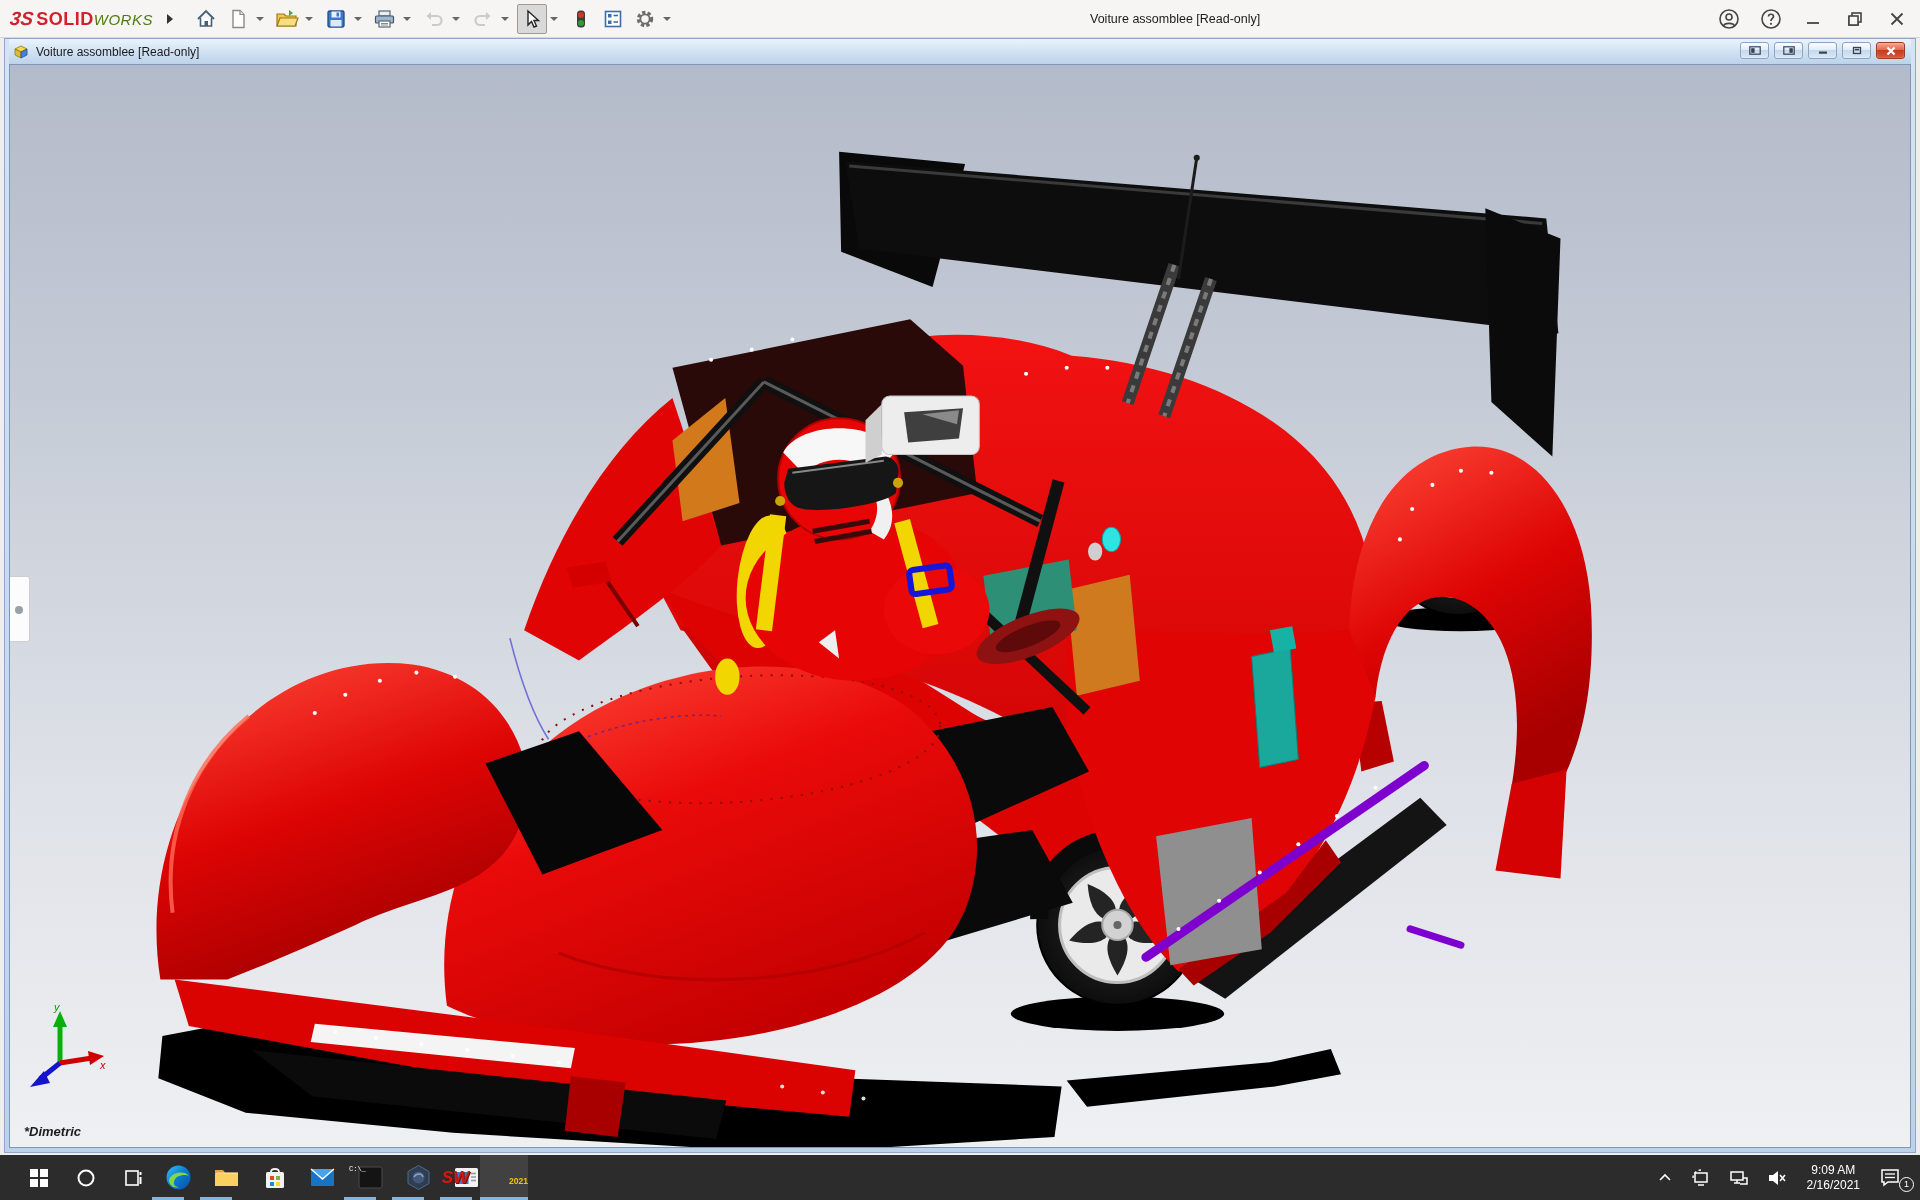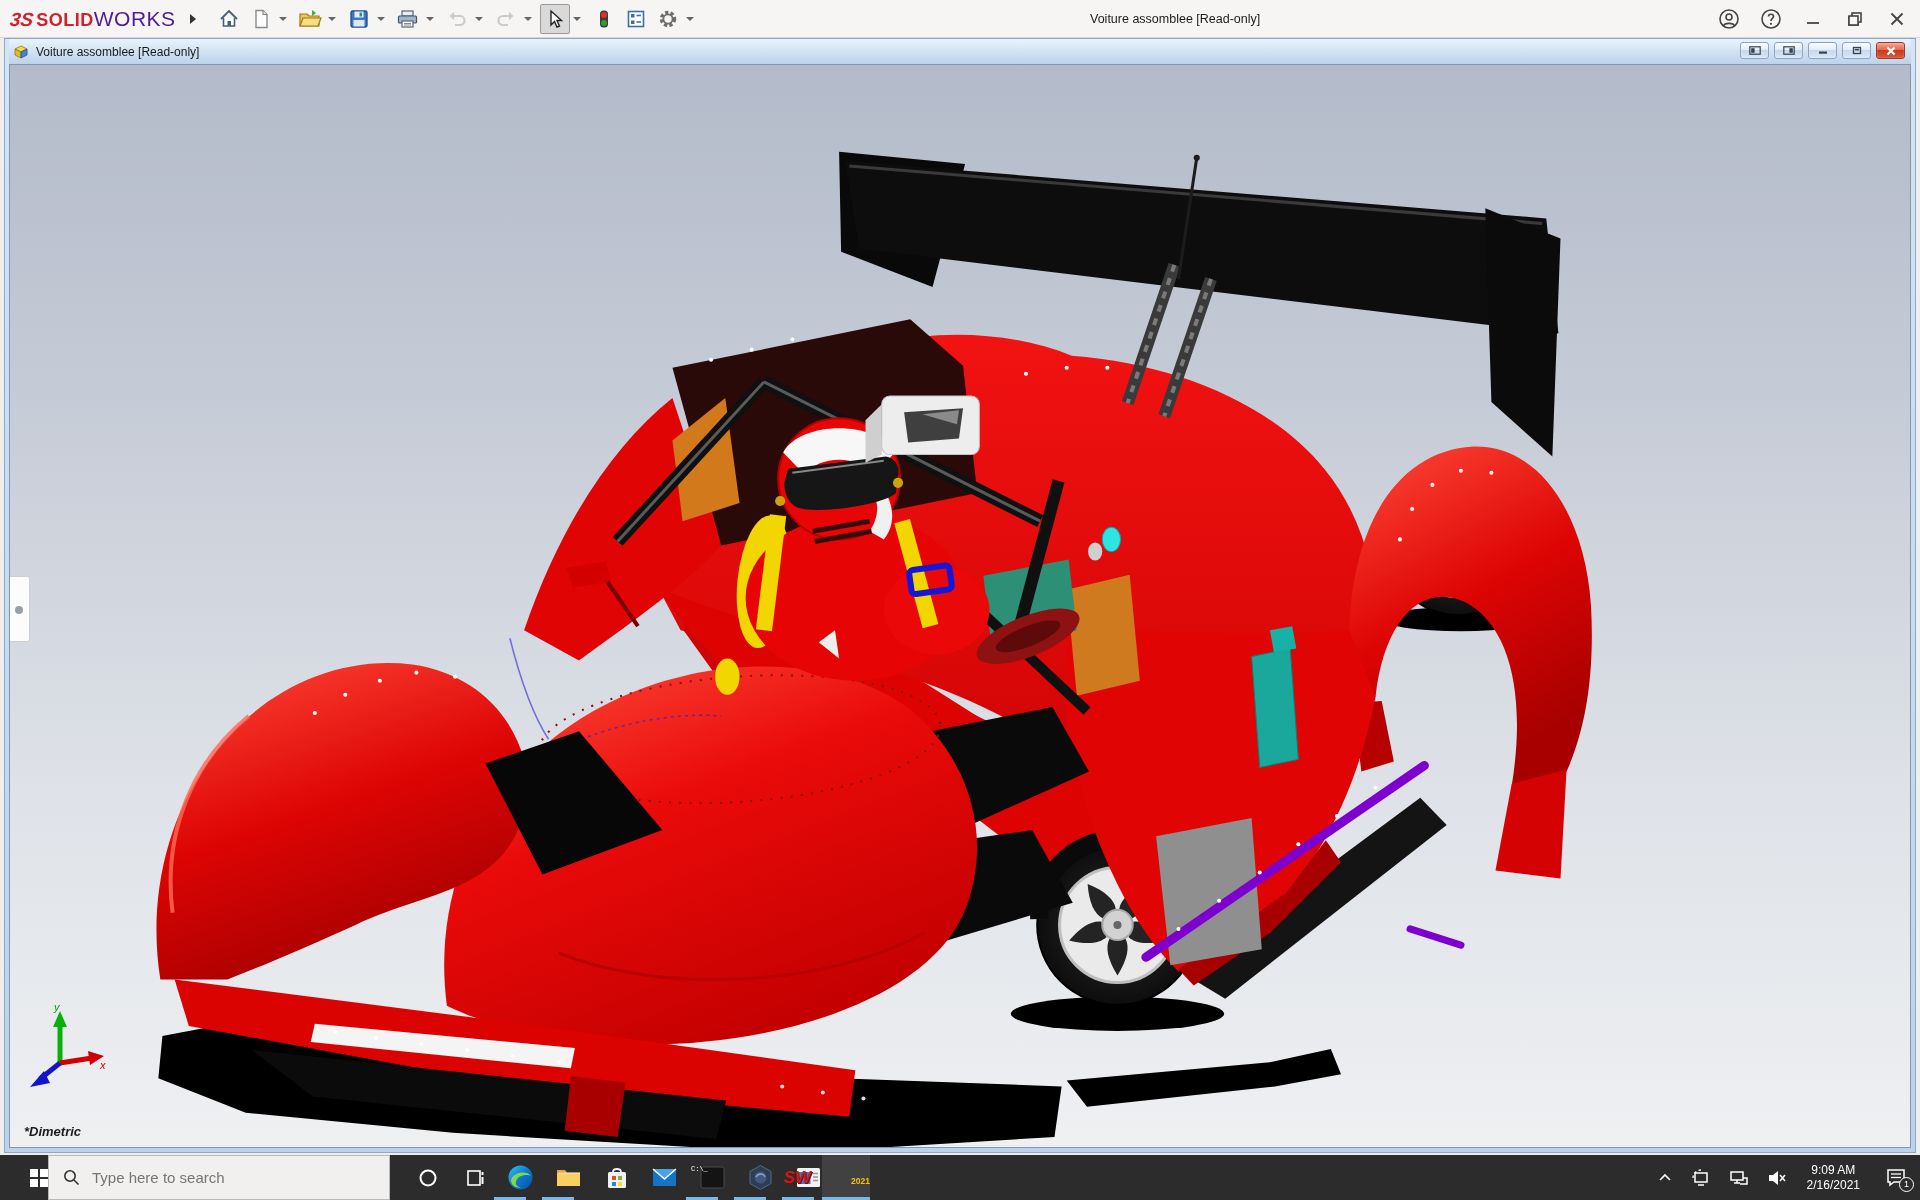--- a/index.html
+++ b/index.html
@@ -6,21 +6,21 @@
   html,body { margin:0; padding:0; width:1920px; height:1200px; overflow:hidden;
               font-family:"Liberation Sans", sans-serif; background:#efeeec; }
   .app { position:absolute; inset:0; }
 
   
   .app-header { position:absolute; top:0; left:0; right:0; height:38px; background:#f6f5f4;
                 border-bottom:1px solid #d8d8d8; display:flex; align-items:center; }
   .brand { display:flex; align-items:baseline; margin-left:10px; color:#d1212d; white-space:nowrap; }
   .brand .glyph { font-style:italic; font-weight:bold; font-size:19px; transform:skewX(-8deg); margin-right:3px; }
   .brand .bold { font-weight:bold; font-size:18px; letter-spacing:.5px; }
-  .brand .light { font-weight:normal; font-size:21px; letter-spacing:.5px; color:#4c1d95; }
+  .brand .light { font-weight:normal; font-size:15px; letter-spacing:.5px; color:#4d7c0f;font-style:italic; }
   .flyout { width:0; height:0; border-left:6px solid #333; border-top:5px solid transparent;
             border-bottom:5px solid transparent; margin:0 18px 0 14px; }
   .toolbar { display:flex; align-items:center; gap:2px; }
   .tb-btn { width:30px; height:30px; display:flex; align-items:center; justify-content:center;
             border:1px solid transparent; border-radius:2px; background:transparent; padding:0; }
   .tb-btn.pressed { background:#d9d9d9; border-color:#9a9a9a; }
   .tb-btn.disabled { opacity:.45; }
   .caret { width:0; height:0; border-top:4px solid #666; border-left:4px solid transparent;
            border-right:4px solid transparent; margin:0 6px 0 1px; }
   .app-title { position:absolute; left:1090px; top:0; height:38px; line-height:38px;
@@ -61,21 +61,21 @@
               background:transparent; border:none; padding:0; position:relative; }
   .tbar-btn.active-app { background:#414141; }
   .run-line { position:absolute; bottom:0; left:8px; right:8px; height:3px; background:#76b9ed; }
   .tbar-btn.active-app .run-line { left:0; right:0; }
   .search-box { width:342px; background:#f1f0ef; display:flex; align-items:center; border:1px solid #b9b9b9; }
   .search-box input { border:none; outline:none; background:transparent; font-size:15px; color:#444;
                       font-family:"Liberation Sans",sans-serif; width:260px; }
   .search-box svg { margin:0 10px 0 14px; }
   .tray { margin-left:auto; display:flex; align-items:center; gap:10px; padding-right:10px; }
   .tray-btn { background:transparent; border:none; padding:0 4px; display:flex; align-items:center;
-              justify-content:flex-end; position:relative; height:45px; }
+              justify-content:flex-start; position:relative; height:45px; }
   .clock { color:#fff; font-size:12px; text-align:center; line-height:15px; padding:0 6px; }
   .badge { position:absolute; right:-4px; bottom:8px; width:15px; height:15px; border-radius:50%;
            border:1.5px solid #fff; background:#2c2c2c; color:#fff; font-size:9px; line-height:12px;
            text-align:center; }
   .cmd-glyph { position:absolute; font-family:"Liberation Mono",monospace; font-size:7px; color:#fff;
                top:10px; left:13px; }
   .sw-glyph { color:#cf1a1a; font-style:italic; font-weight:bold; font-size:17px;
               text-shadow:1px 1px 0 #7a0c0c; line-height:14px; }
   .sw-year { color:#f5c400; font-weight:bold; font-size:8.5px; line-height:8px;margin-left:40px; }
 </style>
@@ -493,27 +493,20 @@
 
   <footer class="taskbar">
     <button class="tbar-btn">
       <svg width="18" height="18" viewBox="0 0 18 18">
           <rect x="0" y="0" width="8" height="8" fill="#fff"></rect>
           <rect x="10" y="0" width="8" height="8" fill="#fff"></rect>
           <rect x="0" y="10" width="8" height="8" fill="#fff"></rect>
           <rect x="10" y="10" width="8" height="8" fill="#fff"></rect>
         </svg>
     </button>
-    <div class="search-box">
-      <svg width="17" height="17" viewBox="0 0 17 17">
-          <circle cx="7" cy="7" r="5.2" fill="none" stroke="#333" stroke-width="1.6"></circle>
-          <line x1="11" y1="11" x2="15.5" y2="15.5" stroke="#333" stroke-width="1.6"></line>
-        </svg>
-      <input type="text" placeholder="Type here to search" style="">
-    </div>
     <button class="tbar-btn">
       <svg width="20" height="20" viewBox="0 0 20 20">
           <circle cx="10" cy="10" r="7.5" fill="none" stroke="#fff" stroke-width="2"></circle>
         </svg>
     </button>
     <button class="tbar-btn">
       <svg width="20" height="20" viewBox="0 0 20 20">
           <rect x="2" y="3" width="12" height="14" fill="none" stroke="#fff" stroke-width="1.6"></rect>
           <line x1="16.5" y1="4" x2="16.5" y2="7" stroke="#fff" stroke-width="2"></line>
           <line x1="16.5" y1="9" x2="16.5" y2="16" stroke="#fff" stroke-width="2"></line>

